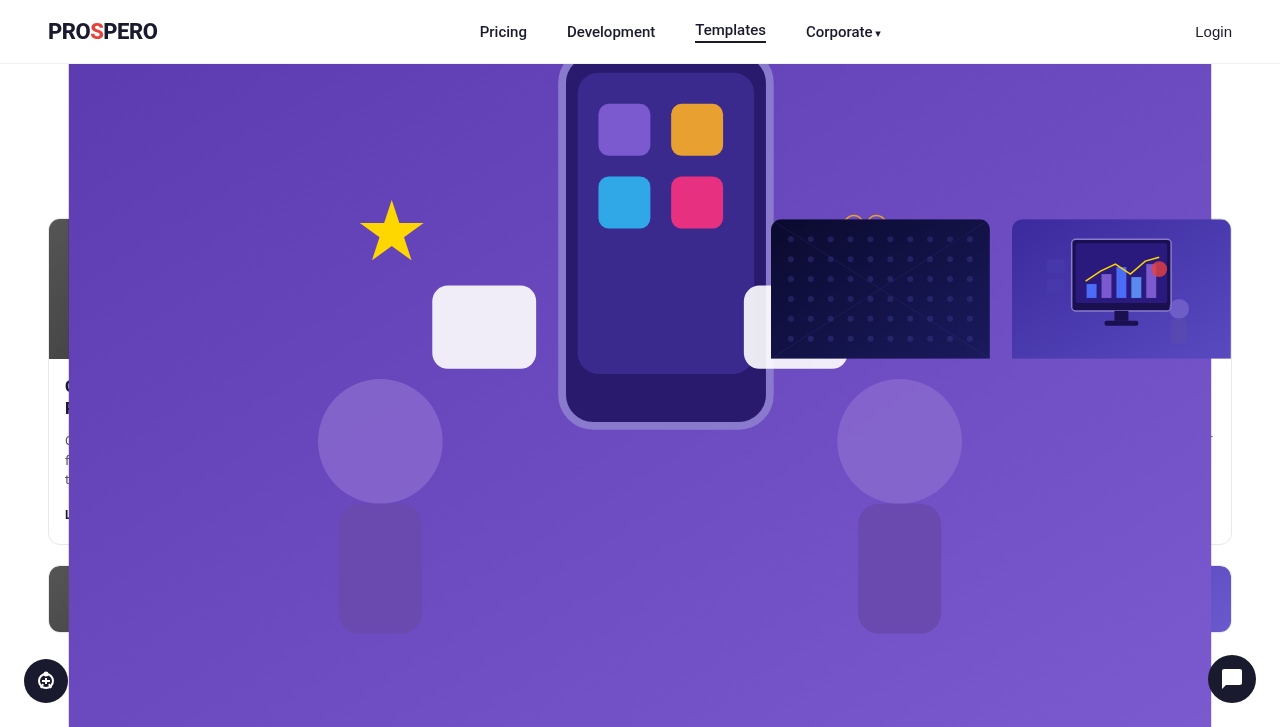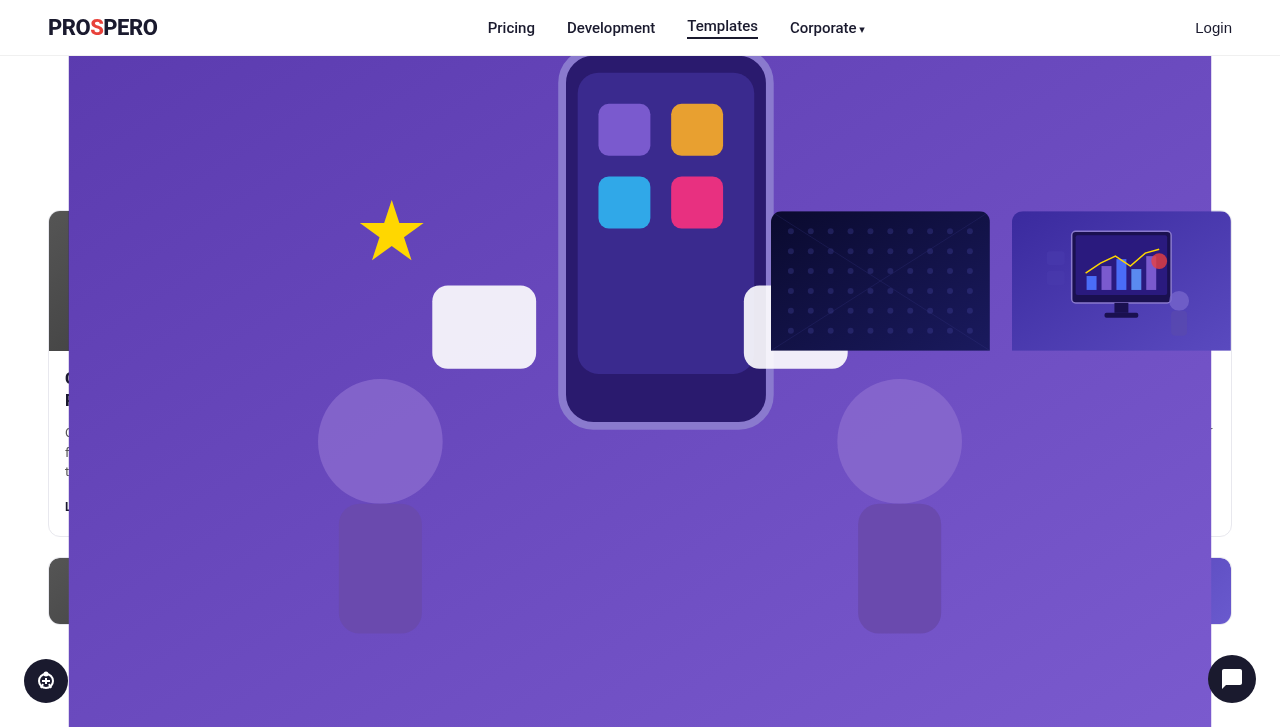--- a/index.html
+++ b/index.html
@@ -4,41 +4,42 @@
   <style>
     * { box-sizing: border-box; margin: 0; padding: 0; }
     body { font-family: -apple-system, BlinkMacSystemFont, 'Segoe UI', Roboto, sans-serif; background: #fff; color: #1a1a2e; }
     
     
     .header {
       display: flex;
       align-items: center;
       justify-content: space-between;
       padding: 0 48px;
-      height: 56px;
+      height: 64px;
       background: #fff;
       border-bottom: 1px solid #f0f0f0;
       position: sticky;
       top: 0;
       z-index: 100;
     }
     .logo {
       font-size: 22px;
       font-weight: 800;
       color: #1a1a2e;
       letter-spacing: -0.5px;
     }
     .logo span { color: #e8413a; }
     .nav { display: flex; align-items: center; gap: 32px; }
     .nav-link {
       font-size: 15px;
       color: #1a1a2e;
       text-decoration: none;
       font-weight: 500;
       cursor: pointer;
+      margin-left: 8px;
     }
     .nav-link.active {
       color: #1a1a2e;
       border-bottom: 2px solid #1a1a2e;
       padding-bottom: 2px;
       text-align: right;
     }
     .nav-link.has-arrow::after { content: ' ▾'; font-size: 11px; }
     .nav-actions { display: flex; align-items: center; gap: 16px; }
     .login-btn {

